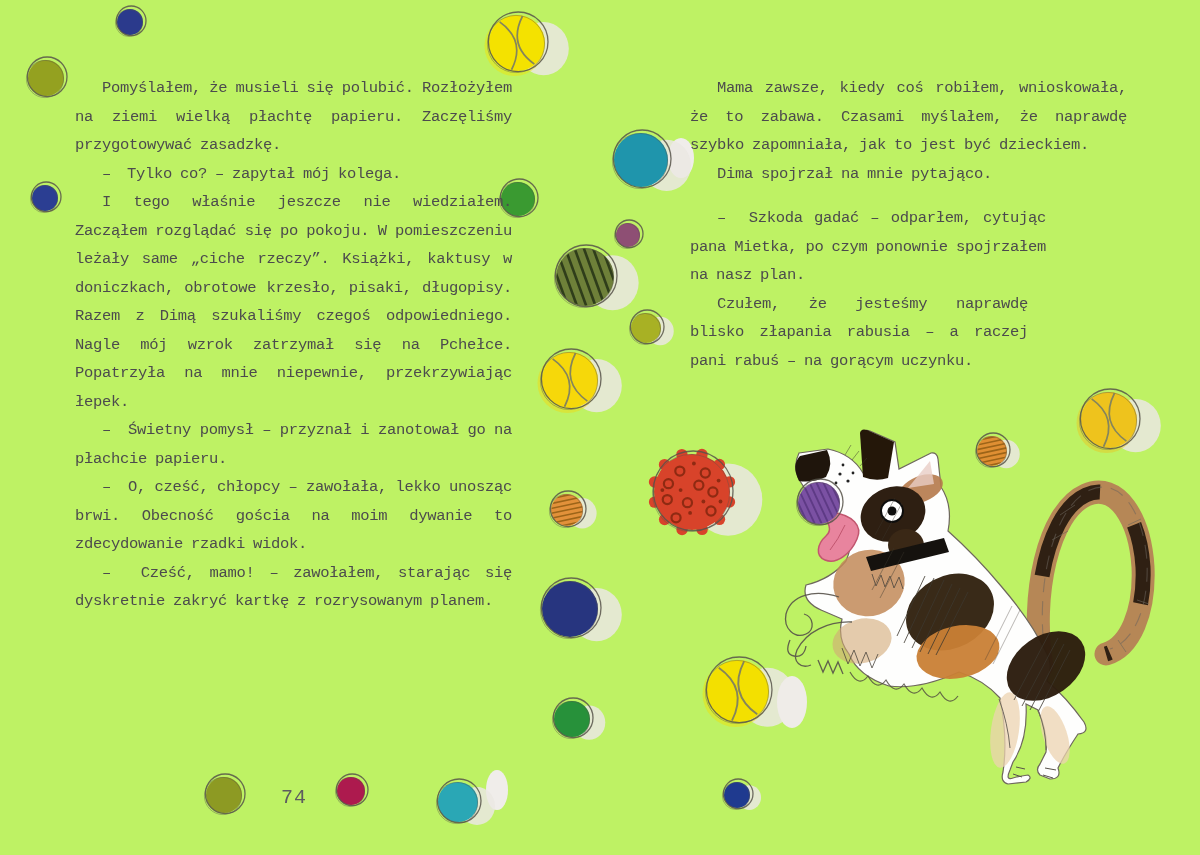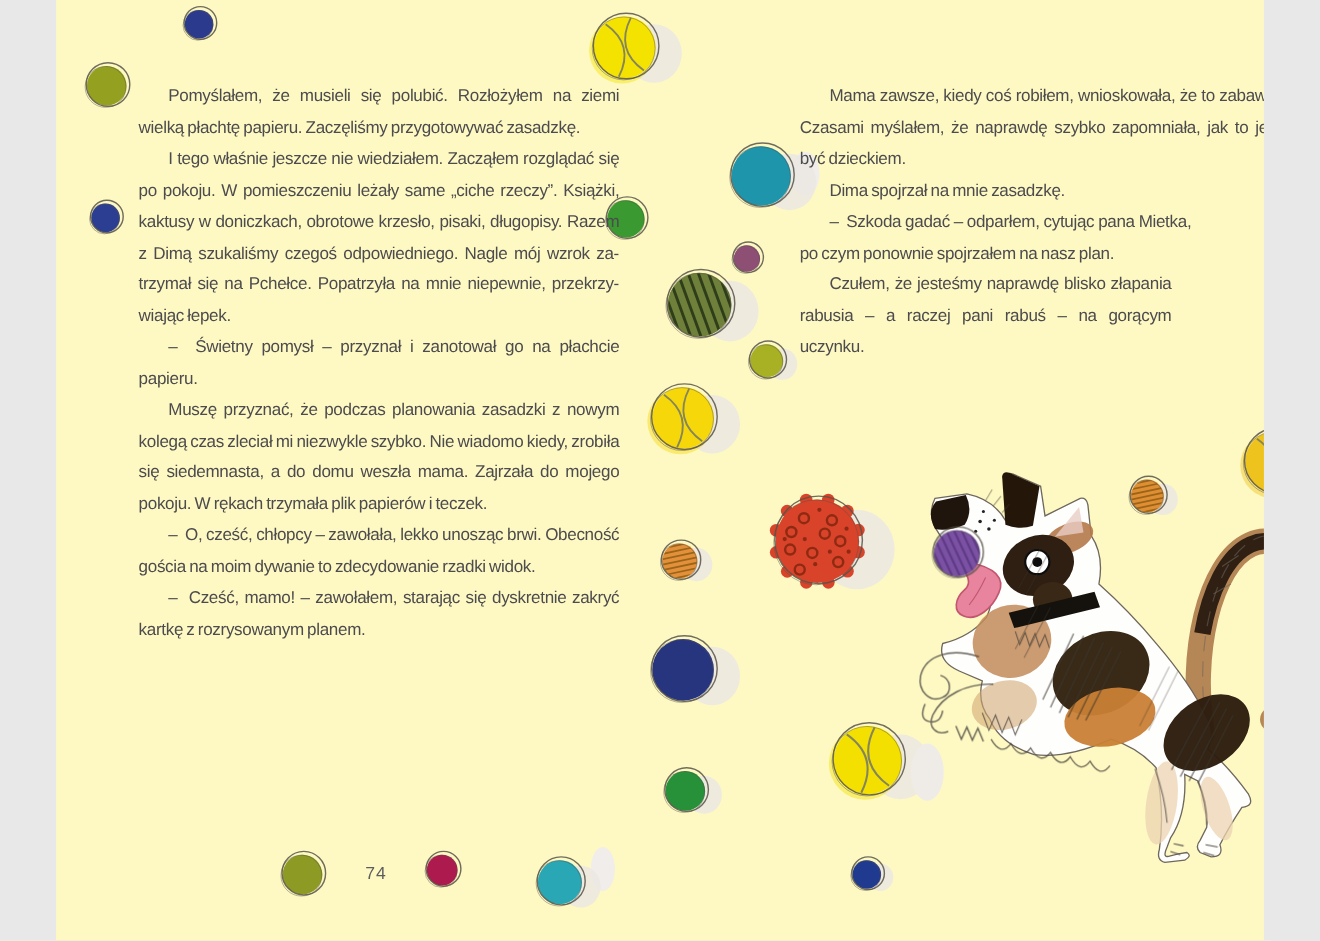--- a/index.html
+++ b/index.html
@@ -1,32 +1,32 @@
 <!DOCTYPE html>
 <html><head>
 <meta charset="utf-8">
 <style>
   html,body{margin:0;padding:0;background:#e8e8e8;}
   .spread{
-    position:relative;width:1098px;height:855px;margin:0 auto;
-    background:#fef9c3;overflow:hidden;
-    font-family:Liberation Sans, sans-serif;
+    position:relative;width:1200px;height:855px;margin:0 auto;
+    background:#bef264;overflow:hidden;
+    font-family:Liberation Mono, monospace;
   }
   svg.art{position:absolute;left:0;top:0;}
   .text-col{
     position:absolute;width:437px;color:#4c4b4d;
     font-size:15.5px;line-height:28.5px;text-align:justify;
     letter-spacing:-0.3px;word-spacing:-1px;
   }
   .text-col p{margin:0;text-indent:27px;}
   #left-col{left:75px;top:74px;}
-  #right-col{left:676px;top:74px;}
+  #right-col{left:690px;top:74px;}
   .page-number{
     position:absolute;left:281px;top:786px;
-    font-size:16px;color:#5d5d5f;letter-spacing:1px;
+    font-size:20px;color:#5d5d5f;letter-spacing:1px;
   }
 </style>
 </head>
 <body>
 
 <div class="spread">
 
   <svg class="art" width="1200" height="855" viewBox="0 0 1200 855">
     <defs id="art-defs">
         <clipPath id="ballclip7">
@@ -321,27 +321,27 @@
             <line x1="798" y1="521.9" x2="840" y2="521.9"></line>
           </g>
           <circle cx="820.2" cy="501.8" r="22.8" fill="none" stroke="#57534a" stroke-width="1.3" opacity="0.85"></circle>
           <circle cx="818" cy="504" r="21.6" fill="none" stroke="#57534a" stroke-width="0.8" opacity="0.5"></circle>
         </g>
       </g>
   </svg>
 
   <div class="text-col" id="left-col">
       <p>Pomyślałem, że musieli się polubić. Rozłożyłem na ziemi wielką płachtę papieru. Zaczęliśmy przygotowywać zasadzkę.</p>
+      <p>–&nbsp; Tylko co? – zapytał mój kolega.</p>
       <p>I tego właśnie jeszcze nie wiedziałem. Zacząłem rozglądać się po pokoju. W pomieszczeniu leżały same „ciche rzeczy”. Książki, kaktusy w doniczkach, obrotowe krzesło, pisaki, długopisy. Razem z Dimą szukaliśmy czegoś odpowiedniego. Nagle mój wzrok za­trzymał się na Pchełce. Popatrzyła na mnie niepewnie, przekrzy­wiając łepek.</p>
       <p>–&nbsp; Świetny pomysł – przyznał i zanotował go na płachcie papieru.</p>
-      <p>Muszę przyznać, że podczas planowania zasadzki z nowym kole­gą czas zleciał mi niezwykle szybko. Nie wiadomo kiedy, zrobiła się siedemnasta, a do domu weszła mama. Zajrzała do mojego pokoju. W rękach trzymała plik papierów i teczek.</p>
       <p>–&nbsp; O, cześć, chłopcy – zawołała, lekko unosząc brwi. Obecność gościa na moim dywanie to zdecydowanie rzadki widok.</p>
       <p>–&nbsp; Cześć, mamo! – zawołałem, starając się dyskretnie zakryć kart­kę z rozrysowanym planem.</p>
     </div>
   <div class="text-col" id="right-col">
       <p>Mama zawsze, kiedy coś robiłem, wnioskowała, że to zabawa. Czasami myślałem, że naprawdę szybko zapomniała, jak to jest być dzieckiem.</p>
-      <p>Dima spojrzał na mnie zasadzkę.</p>
-      <p style="width: 356px;">–&nbsp; Szkoda gadać – odparłem, cytując pana Mietka, po czym ponownie spojrzałem na nasz plan.</p>
+      <p>Dima spojrzał na mnie pytająco.</p>
+      <p style="width: 356px; margin-top: 16px;">–&nbsp; Szkoda gadać – odparłem, cytując pana Mietka, po czym ponownie spojrzałem na nasz plan.</p>
       <p style="width: 338px;">Czułem, że jesteśmy naprawdę blisko złapania ra­busia – a raczej pani rabuś – na gorącym uczynku.</p>
     </div>
 
   <div class="page-number">74</div>
 </div>
 
 </body></html>

